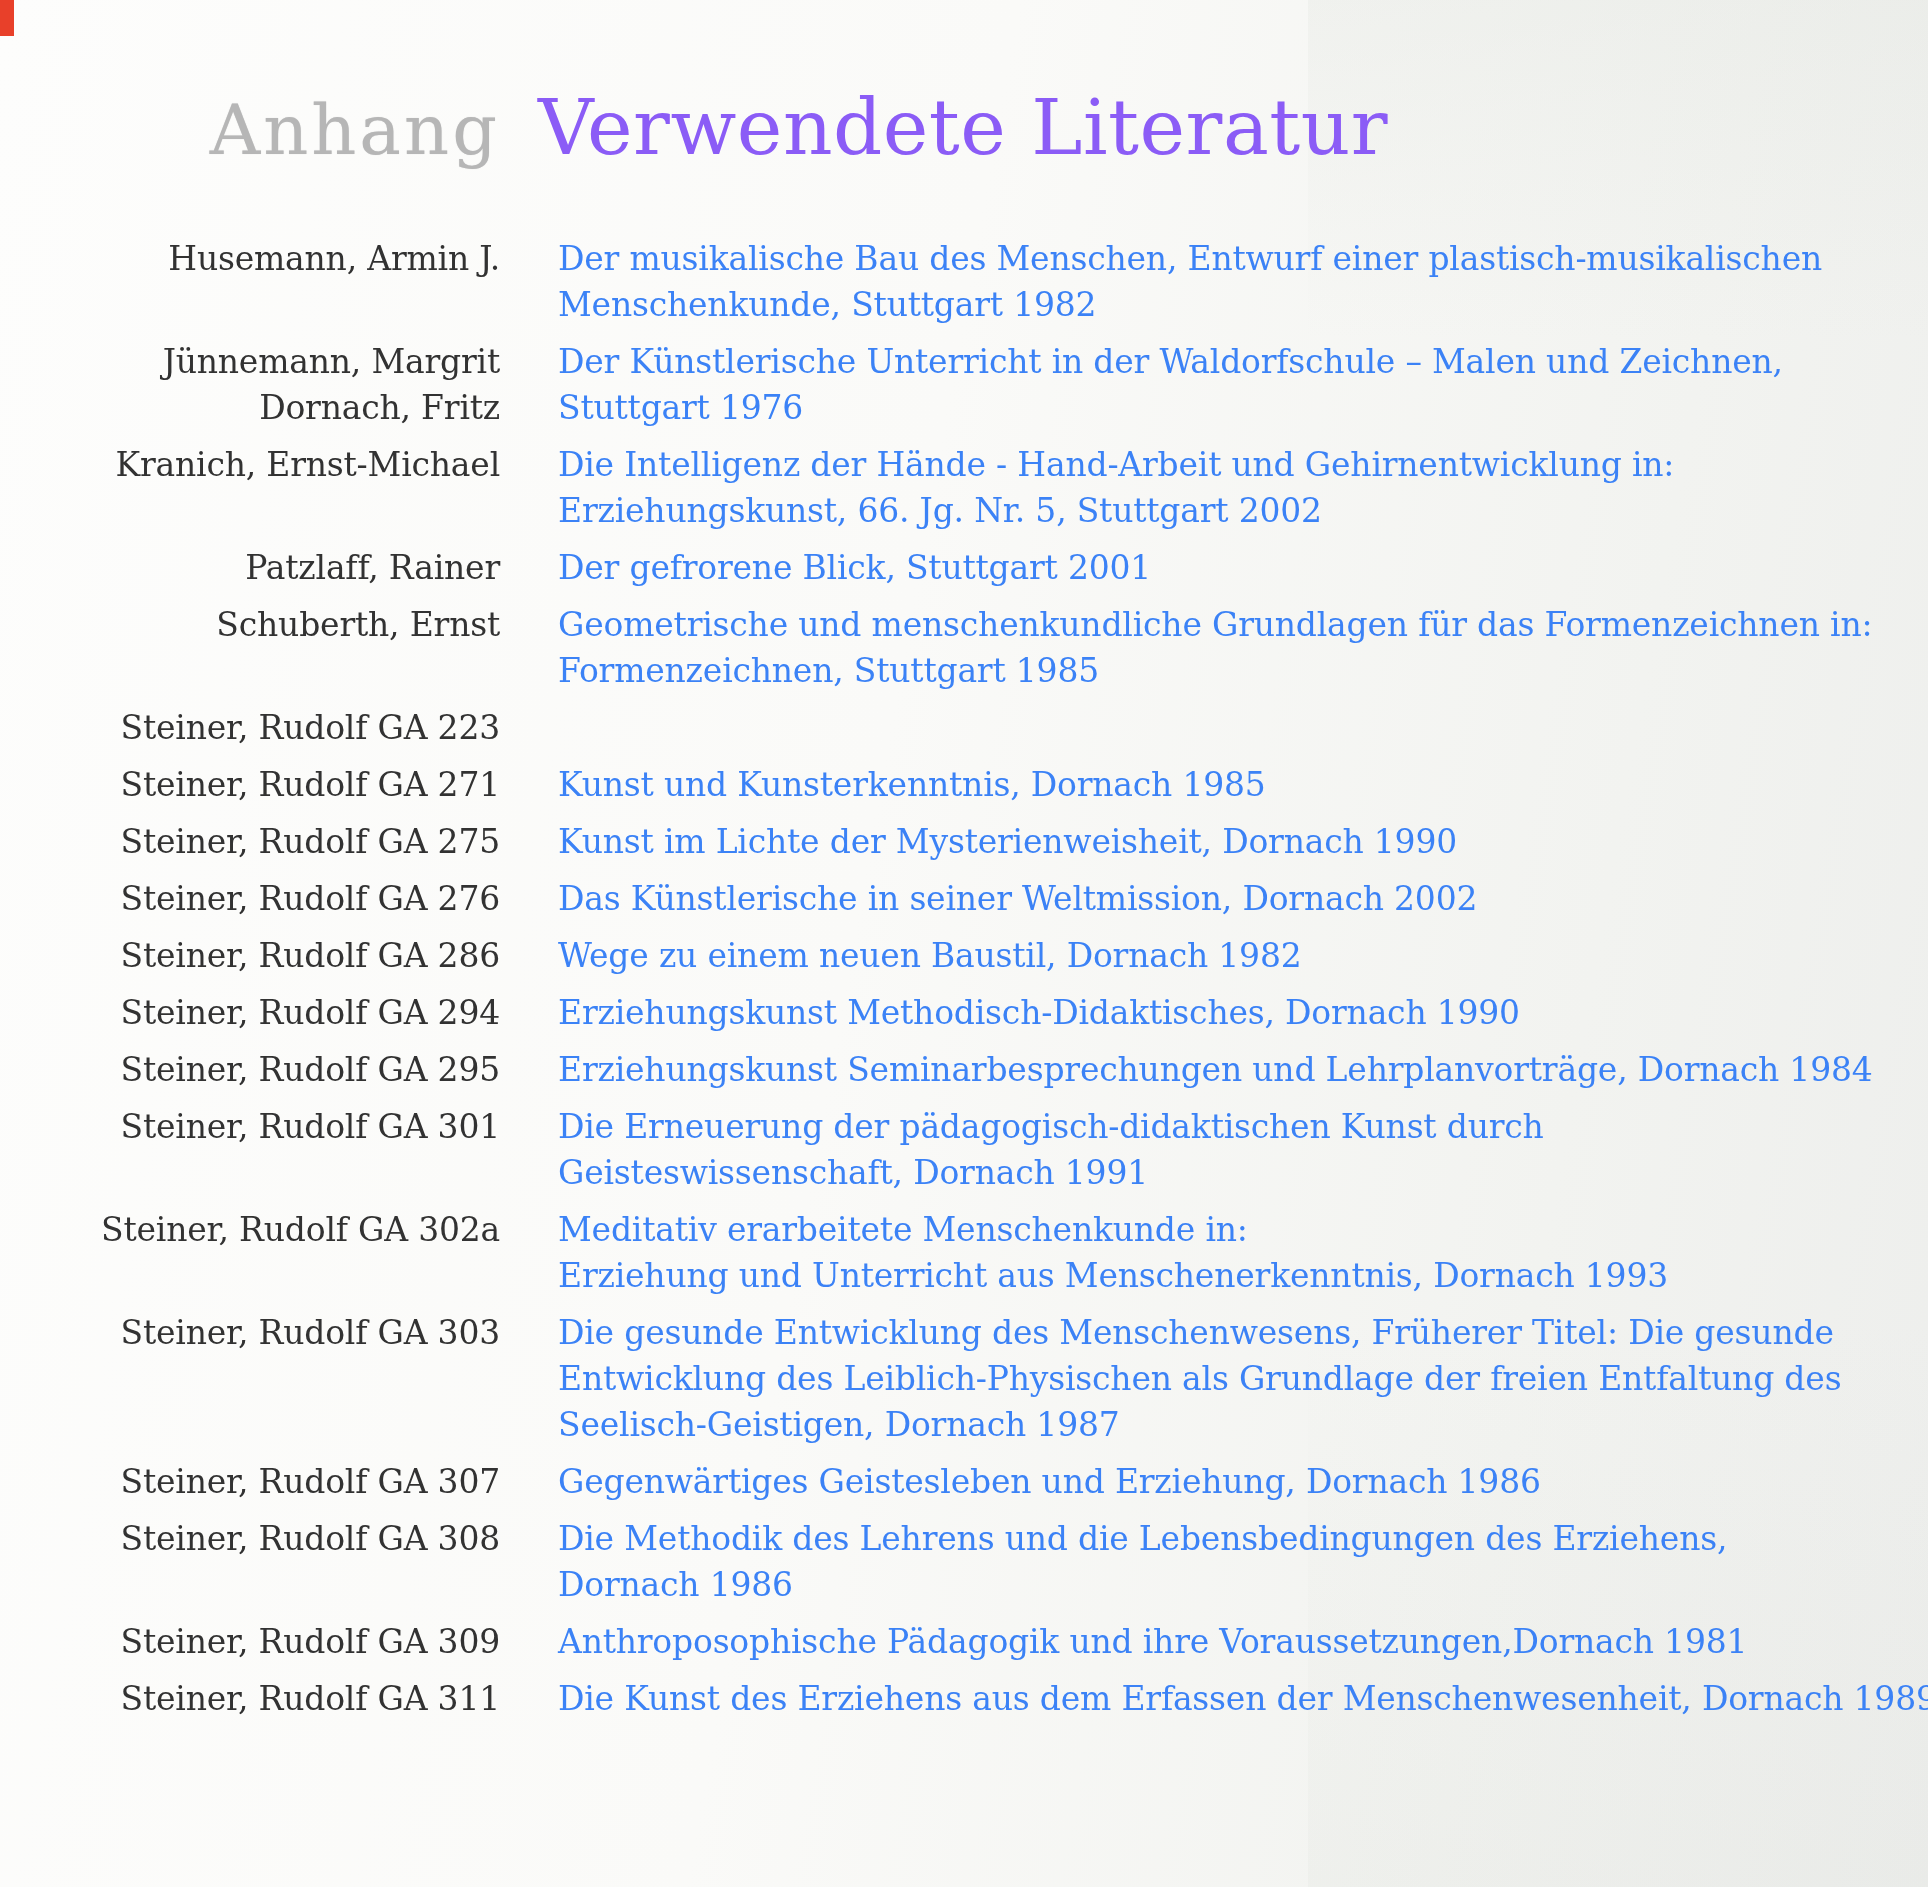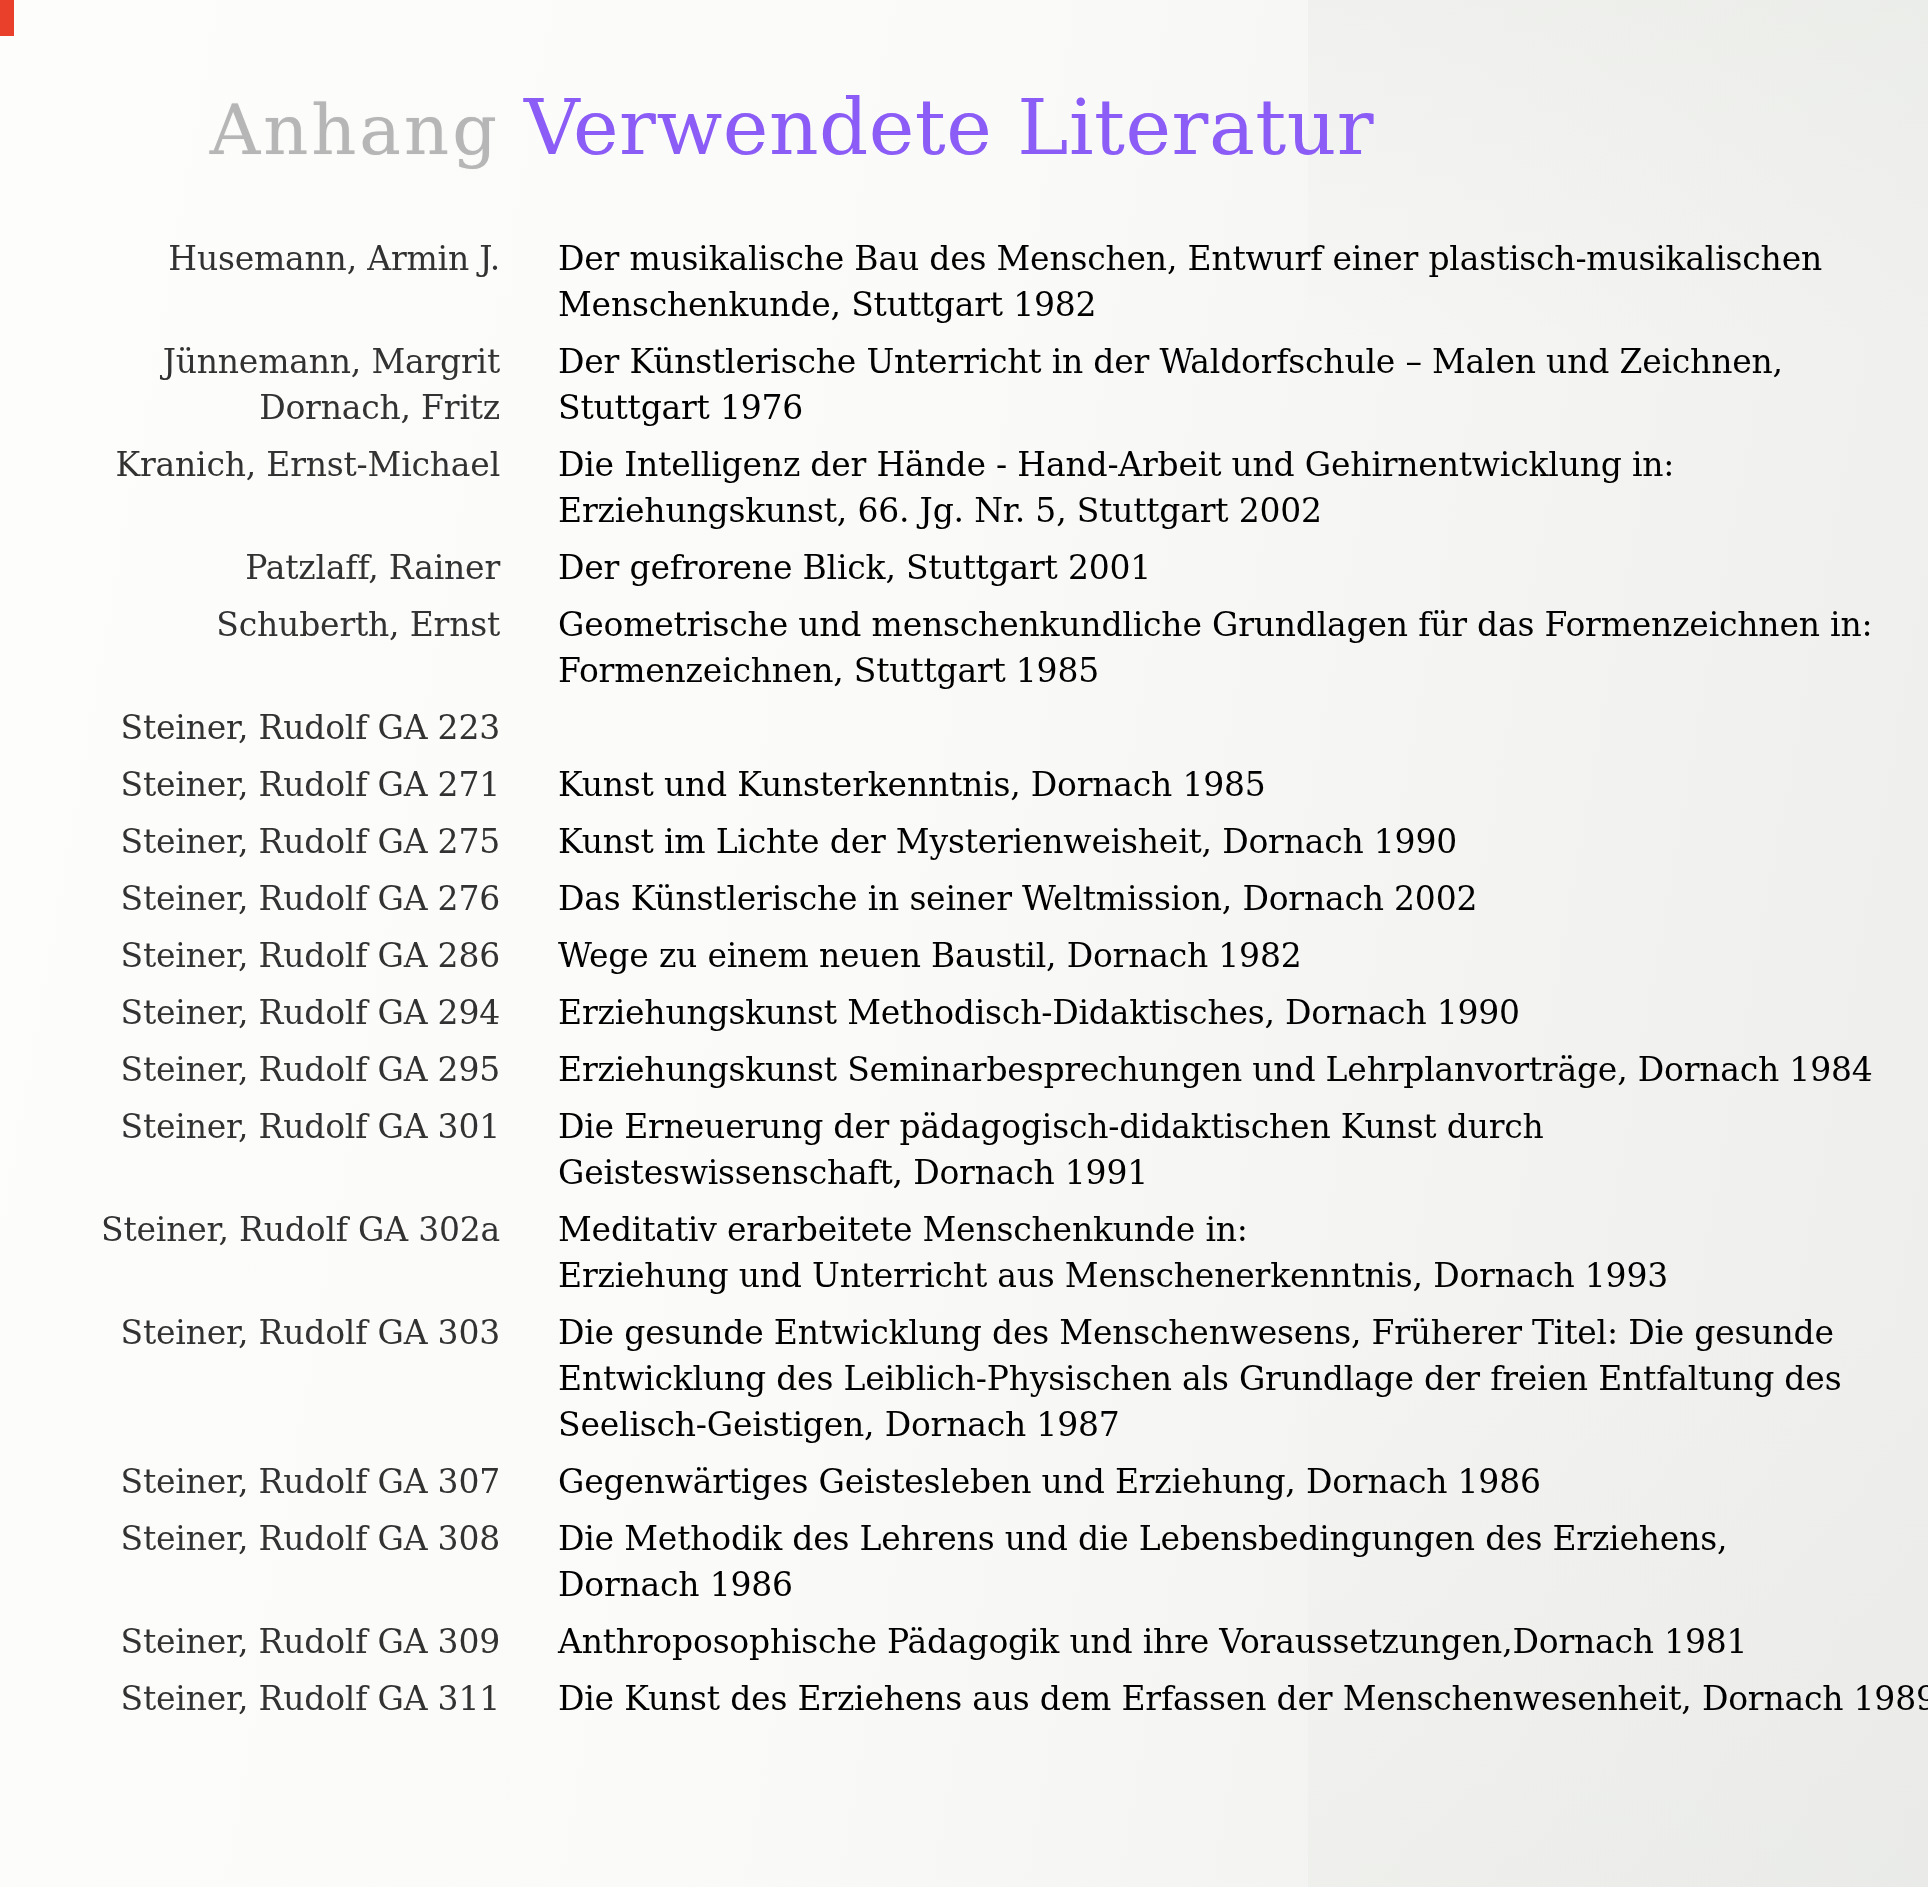--- a/index.html
+++ b/index.html
@@ -35,21 +35,21 @@
   .page {
     position: absolute;
     inset: 0;
     padding-left: 40px;
     box-sizing: border-box;
   }
   .header-row {
     margin-top: 80px;
     display: grid;
     grid-template-columns: 460px 1fr;
-    column-gap: 24px;
+    column-gap: 38px;
     align-items: baseline;
   }
   .annex-label {
     text-align: right;
     font-size: 70px;
     line-height: 95px;
     color: #b6b6b6;
     letter-spacing: 3px;
     text-shadow: 0 0 1px #d8d8d8;
     white-space: nowrap;
@@ -73,21 +73,21 @@
     column-gap: 58px;
     font-size: 33px;
     line-height: 46px;
     letter-spacing: -0.2px;
   }
   .entry-author {
     text-align: right;
     color: #323232;
   }
   .entry-title {
-    color: #000000;
+    color: #3b82f6;
   }
   .text-line {
     white-space: nowrap;
   }
 </style>
 </head>
 <body>
 
 <div class="accent-strip"></div>
 <div class="sheet-shade"></div>

